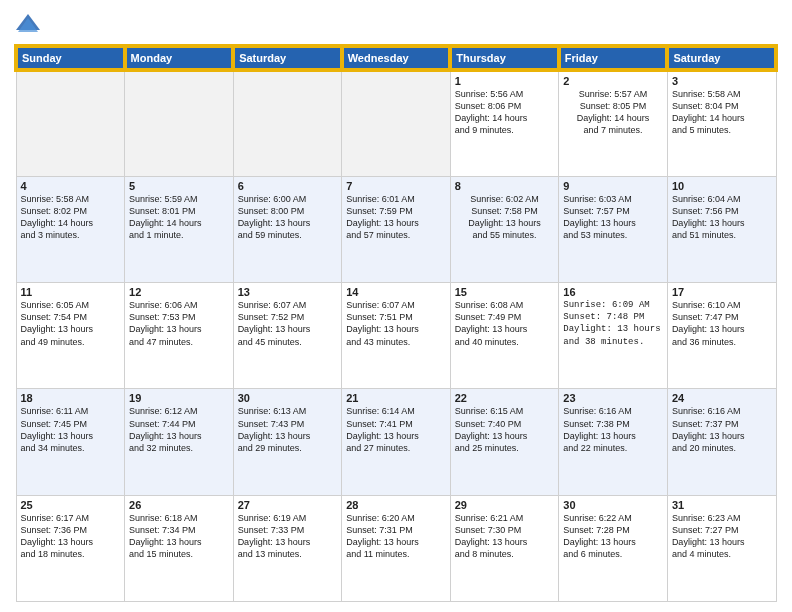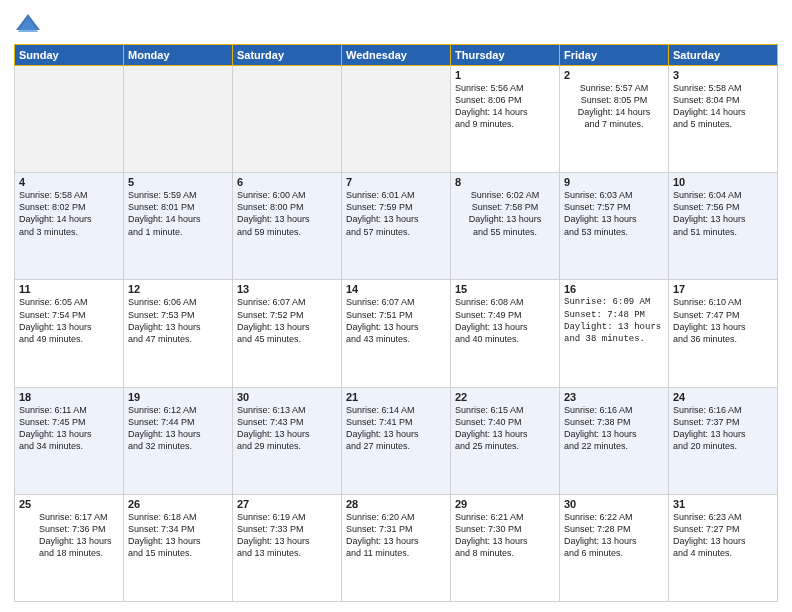--- a/index.html
+++ b/index.html
@@ -60,21 +60,21 @@
       width: 100%;
       table-layout: fixed;
     }
     .calendar th {
       background: #2563b0;
       color: #fff;
       font-size: 11px;
       font-weight: bold;
       padding: 4px 4px;
       text-align: left;
-      border: 1px solid #eab308;
+      border: 4px solid #eab308;
     }
     .calendar td {
       border: 1px solid #d0d0d0;
       vertical-align: top;
       padding: 3px 4px;
       font-size: 9.2px;
       color: #222;
       background: #fff;
       width: calc(100% / 7);
       height: 76px;
@@ -310,21 +310,21 @@
             <span class="day-num">24</span>
             <div class="day-info" style="white-space: pre-line;">Sunrise: 6:16 AM
 Sunset: 7:37 PM
 Daylight: 13 hours
 and 20 minutes.</div>
           </td>
         </tr>
         <tr class="row1">
           <td>
             <span class="day-num">25</span>
-            <div class="day-info" style="white-space: pre-line; margin-left: 20px;">Sunrise: 6:17 AM
+            <div class="day-info" style="white-space: pre-line;">Sunrise: 6:17 AM
 Sunset: 7:36 PM
 Daylight: 13 hours
 and 18 minutes.</div>
           </td>
           <td>
             <span class="day-num">26</span>
             <div class="day-info" style="white-space: pre-line;">Sunrise: 6:18 AM
 Sunset: 7:34 PM
 Daylight: 13 hours
 and 15 minutes.</div>

